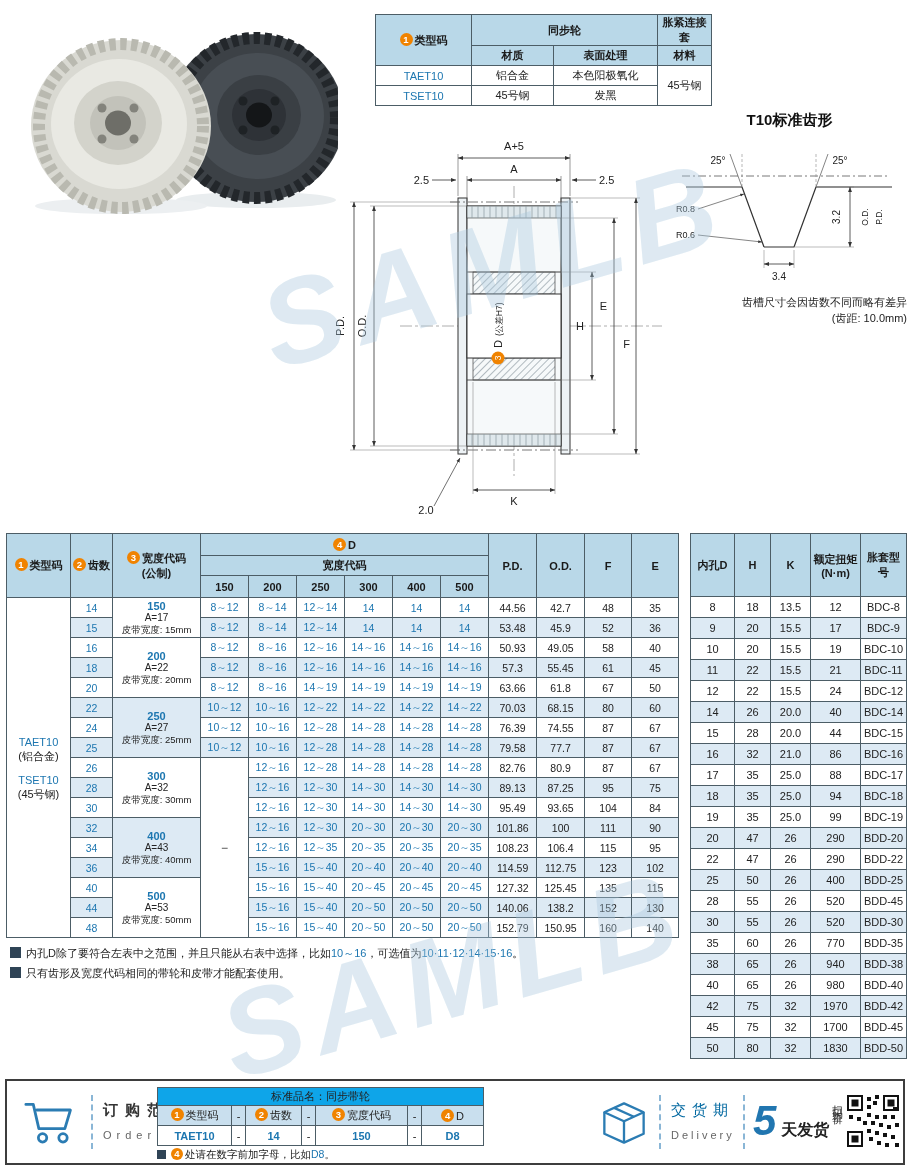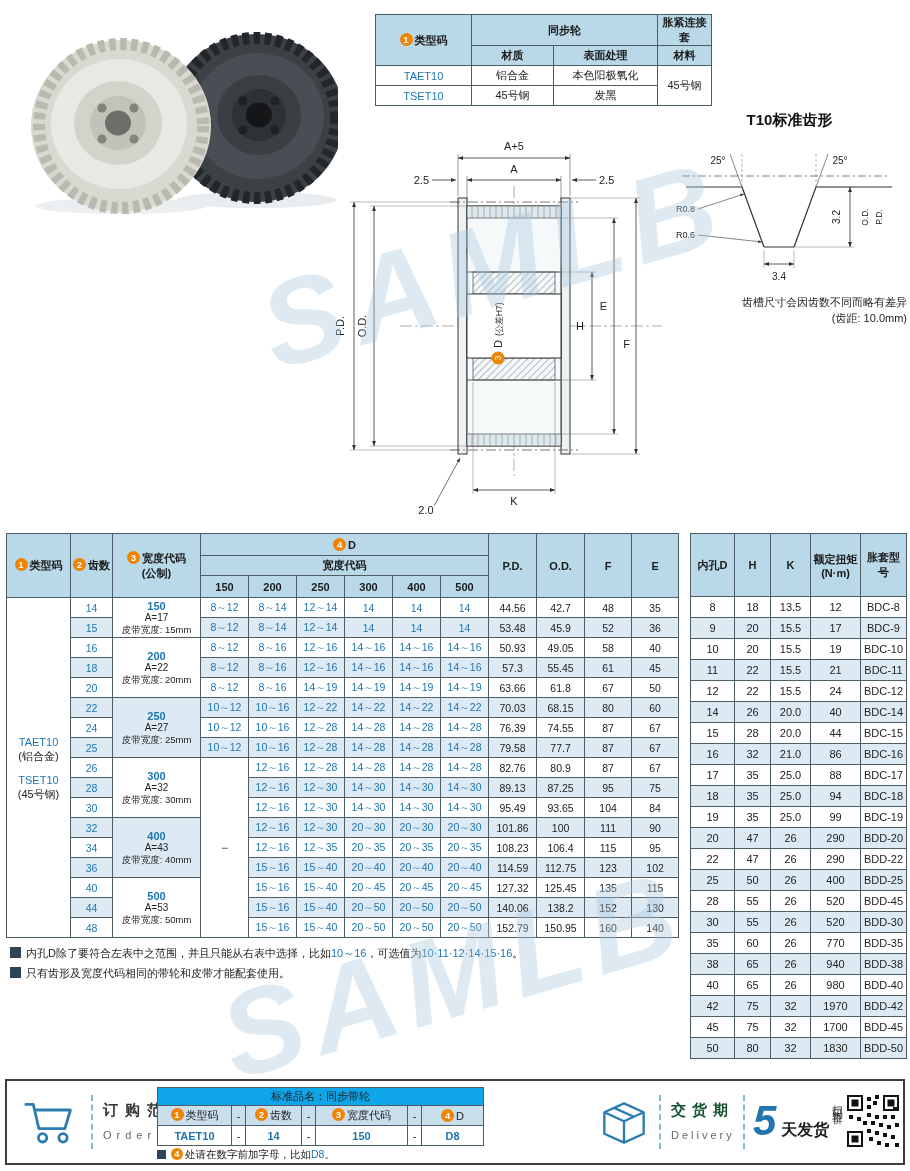--- a/index.html
+++ b/index.html
@@ -39,21 +39,21 @@
 .strip{position:absolute;left:5px;top:1079px;width:900px;height:86px;border:2px solid #3d3d3d;background:#fff}
 .vsep{position:absolute;width:0;height:54px;top:14px;border-left:2px dashed #8ab6d6}
 .cart-title{font-size:15px;font-weight:bold;letter-spacing:7px;color:#333;white-space:nowrap}
 .cart-sub{font-size:11px;letter-spacing:5px;color:#666;margin-top:9px}
 .order-table td{height:20px;font-size:11px}
 .order-table .ot-title td{height:18px;font-size:11px;background:#0ea5e9}
 .order-table .ot-head td{background:#c9dfee}
 .order-table .ot-vals td{color:#1c76b0;font-weight:bold}
 .order-table .ot-vals td.dk{color:#222;font-weight:normal}
 .order-note{font-size:10.5px;color:#222}
-.dl-title{font-size:15px;font-weight:bold;letter-spacing:6px;color:#14532d;white-space:nowrap}
+.dl-title{font-size:15px;font-weight:normal;letter-spacing:6px;color:#0369a1;white-space:nowrap}
 .dl-sub{font-size:11px;letter-spacing:3px;color:#666;margin-top:9px}
 .days-num{font-size:42px;font-weight:bold;font-style:italic;color:#2176b0;line-height:60px}
 .days-txt{font-size:16px;font-weight:bold;color:#222;margin-left:5px}
 .qr-label{position:absolute;writing-mode:vertical-rl;font-size:10.5px;letter-spacing:3px;color:#333}
 svg text{font-family:"Liberation Sans","DejaVu Sans",sans-serif}
 </style>
 </head>
 <body>
 
 <svg class="abs" style="left:18px;top:18px" width="320" height="200" viewBox="0 0 320 200">

